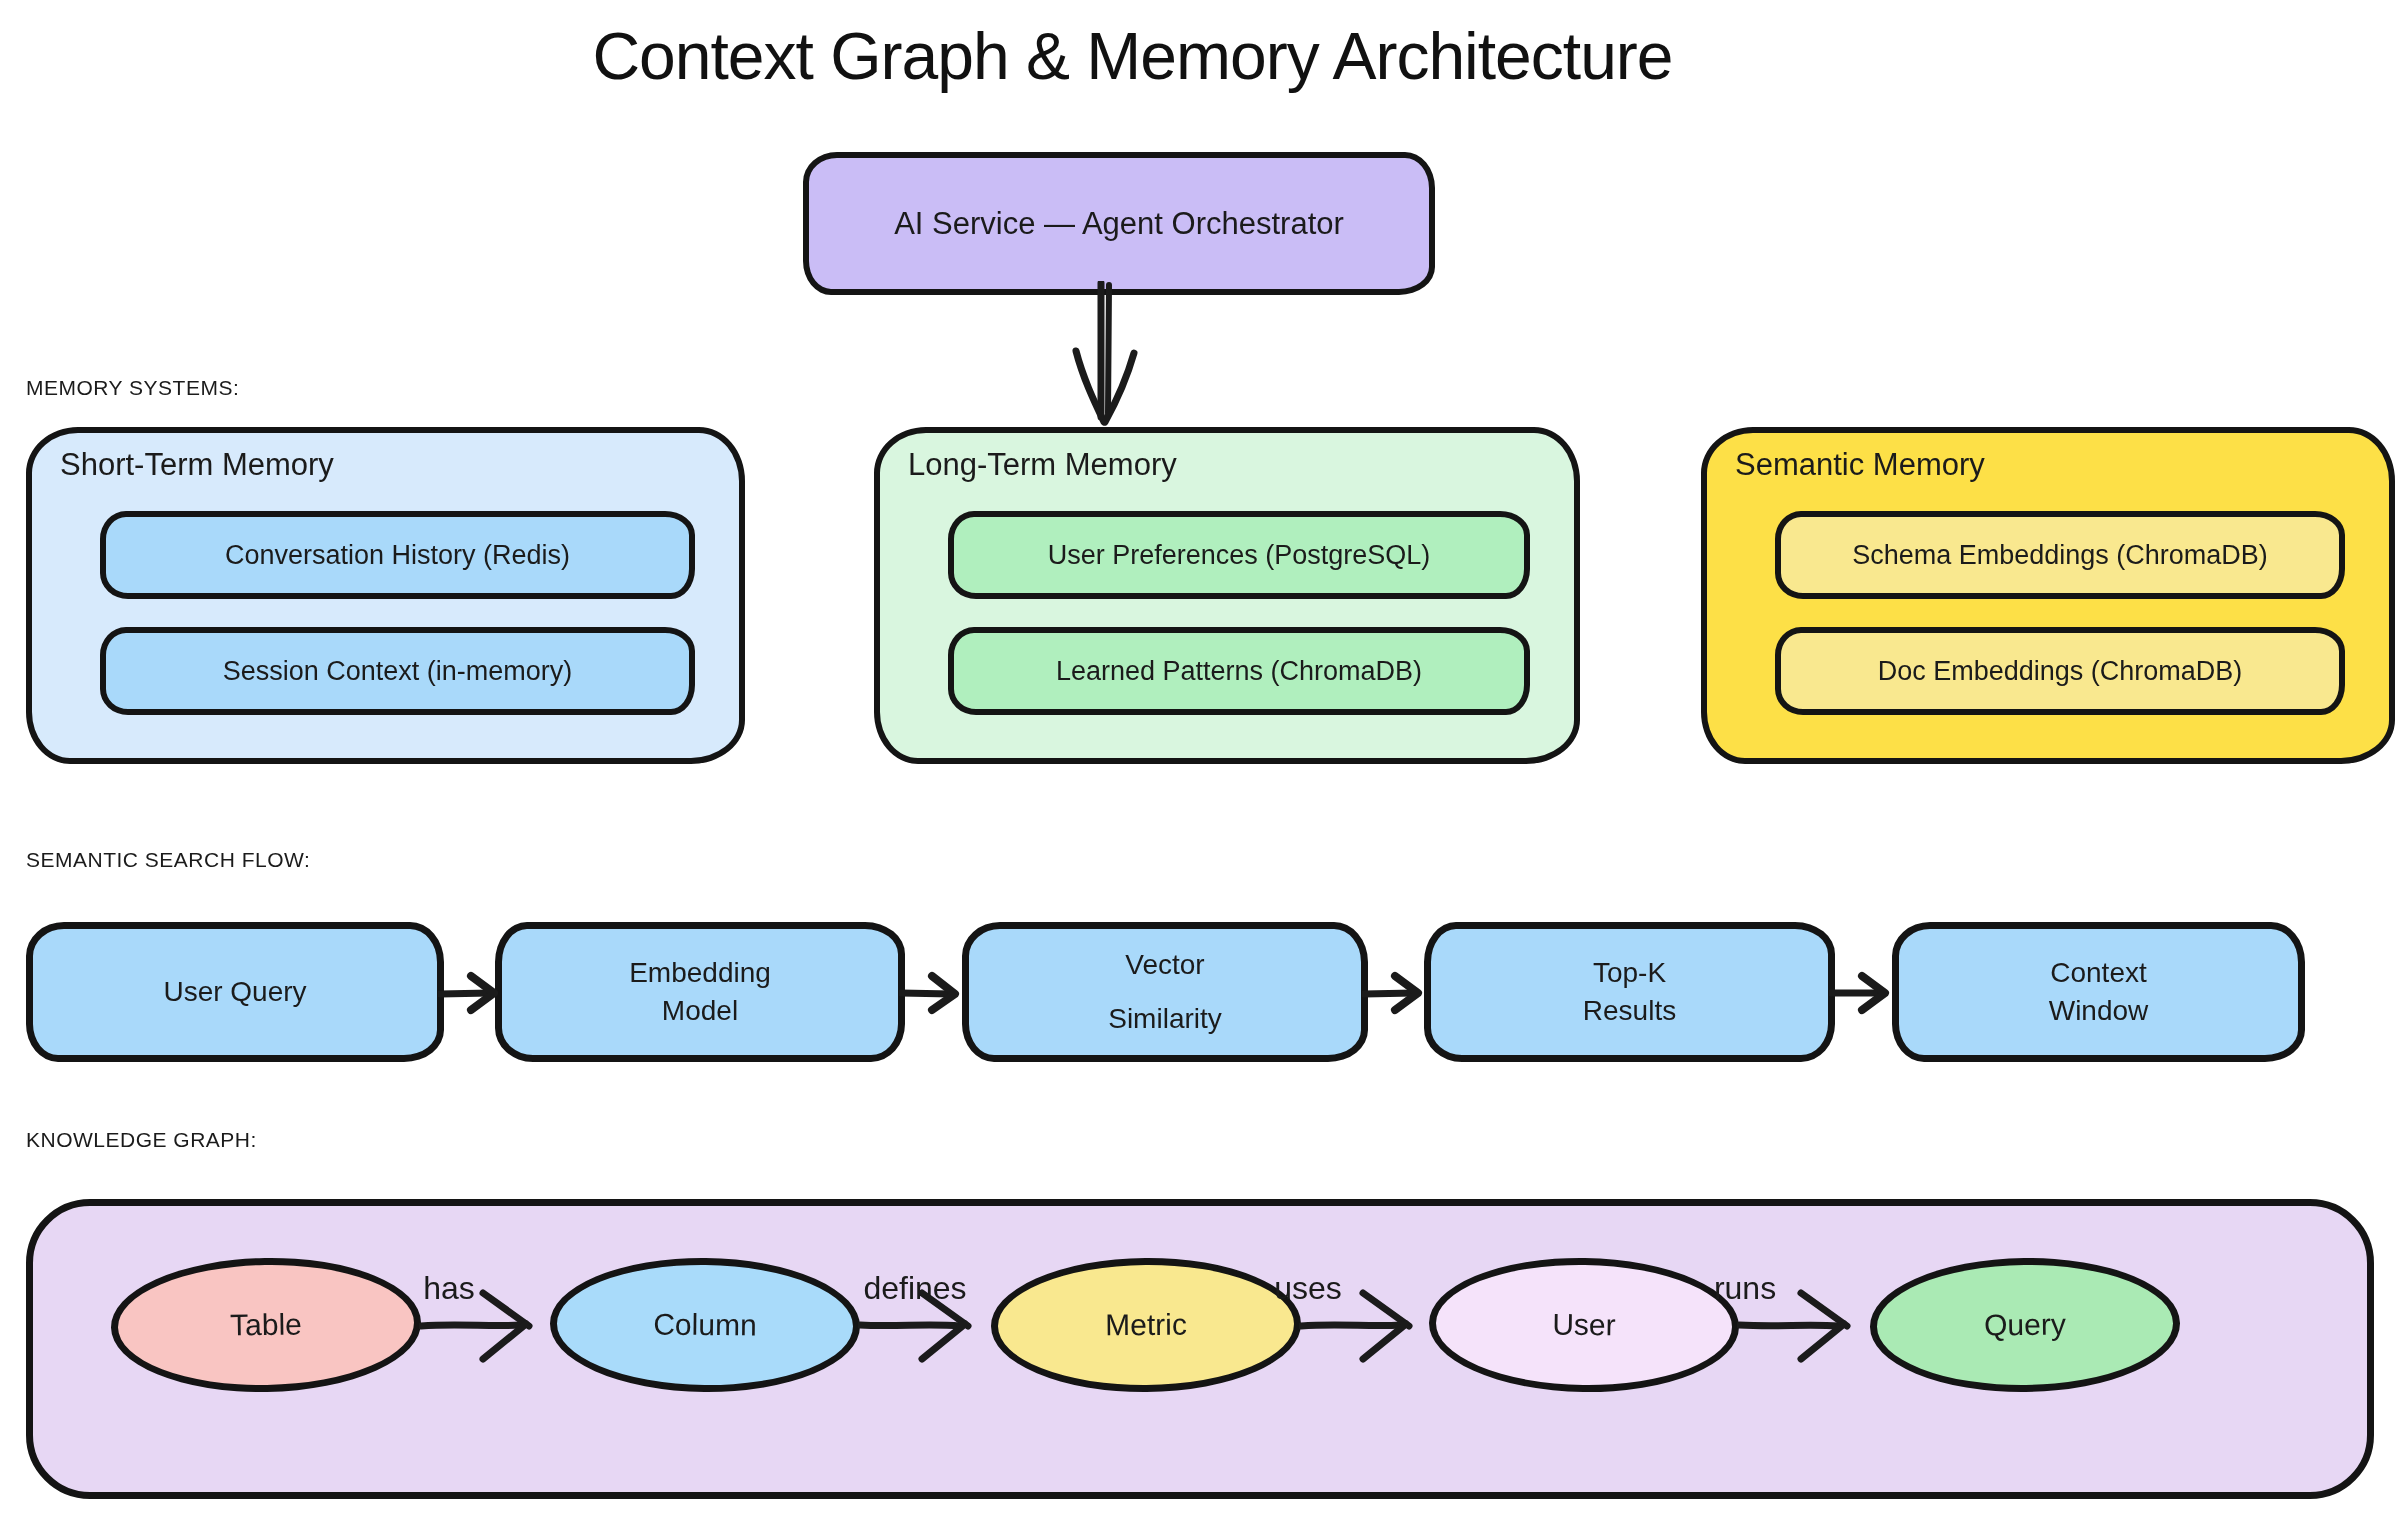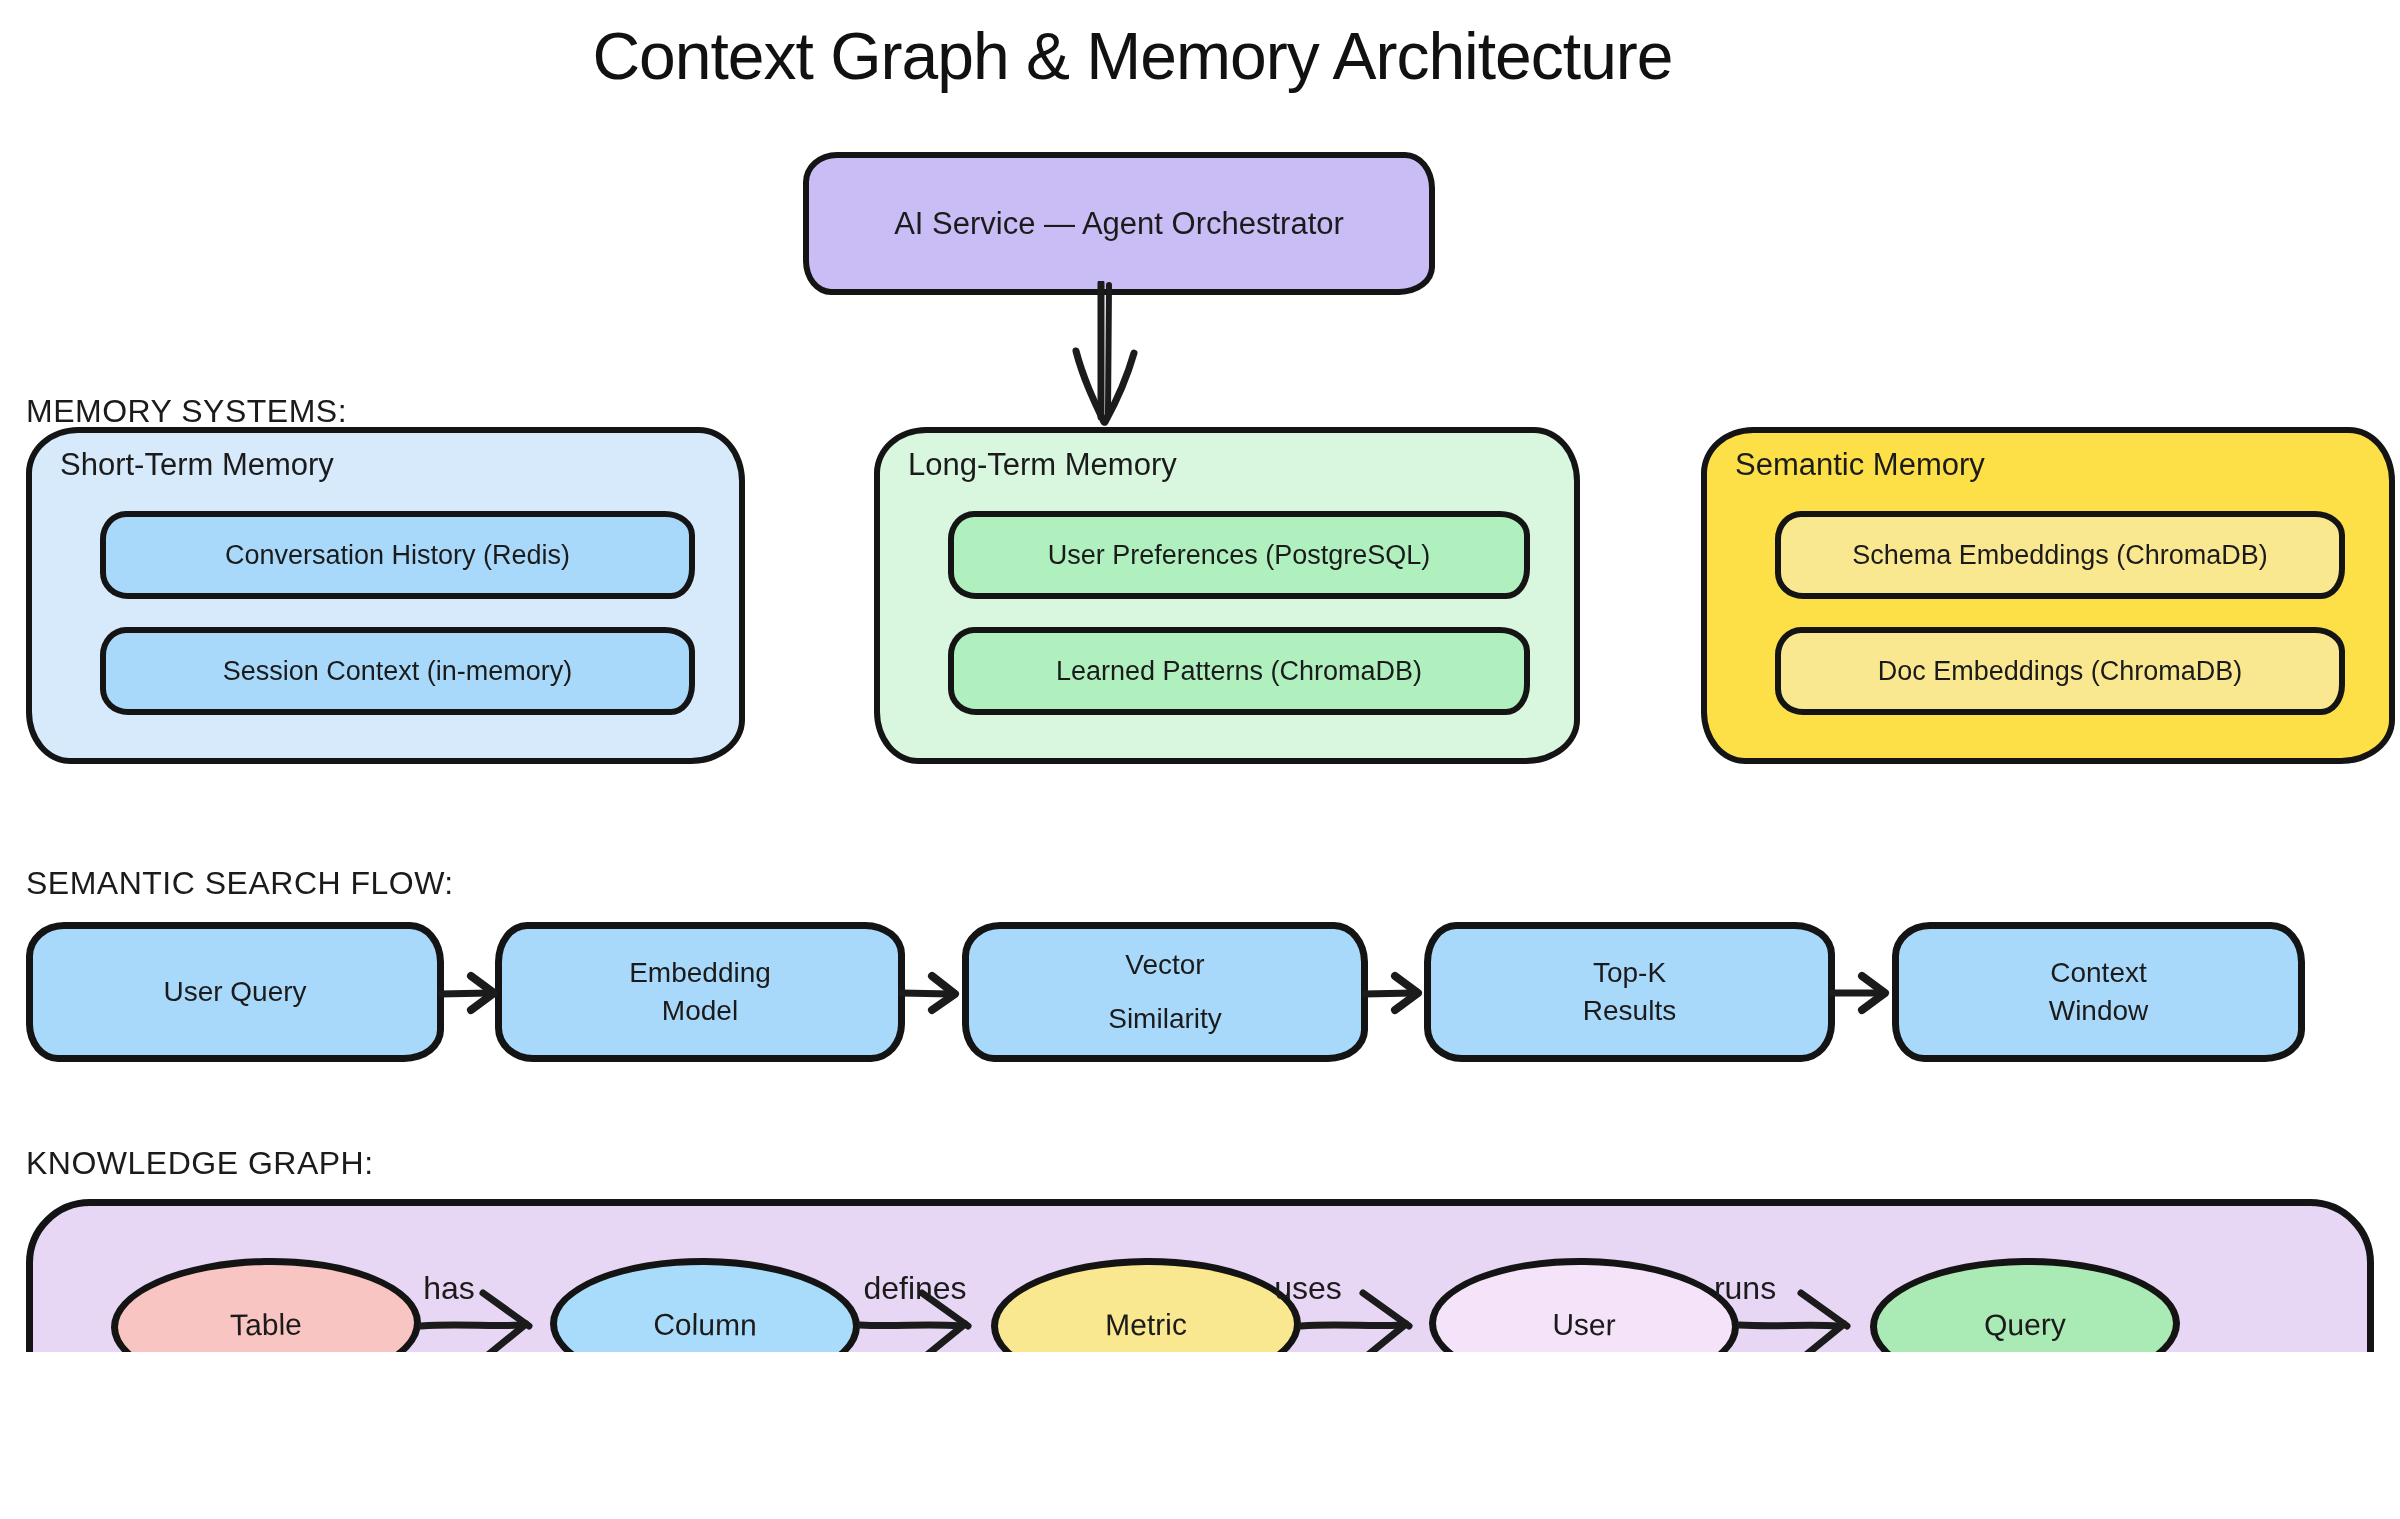--- a/index.html
+++ b/index.html
@@ -1,34 +1,34 @@
 <!DOCTYPE html>
 <html><head>
 <meta charset="utf-8">
 <style>
   html,body{margin:0;padding:0;background:#ffffff;}
   .page{
-    position:relative;width:2400px;height:1352px;overflow:hidden;
+    position:relative;width:2400px;height:1519px;overflow:hidden;
     font-family:"Liberation Sans",sans-serif;color:#1b1b1b;background:#ffffff;
   }
   .title{
     position:absolute;left:0;top:18px;width:2265px;text-align:center;
     font-size:66px;font-weight:400;margin:0;letter-spacing:-1px;color:#111;
   }
   
   .orch{
     position:absolute;left:803px;top:152px;width:620px;height:131px;
     background:#cabdf6;border:6px solid #141414;
     border-radius:34px 30px 36px 28px / 30px 36px 28px 34px;
     display:flex;align-items:center;justify-content:center;
     font-size:31px;
   }
   .down-arrow{position:absolute;left:1058px;top:281px;}
   
-  .section-heading{position:absolute;left:26px;font-size:32px;letter-spacing:.5px;color:#1b1b1b;margin-top:17px;}
+  .section-heading{position:absolute;left:26px;font-size:21px;letter-spacing:.5px;color:#1b1b1b;}
   .h-memory{top:376px;}
   .h-flow{top:848px;}
   .h-kg{top:1128px;}
   
   .mem-card{
     position:absolute;top:427px;height:337px;border:6px solid #141414;
     border-radius:52px 46px 54px 44px / 46px 54px 44px 52px;
     box-sizing:border-box;
   }
   .card-stm{left:26px;width:719px;background:#d7eafc;}

